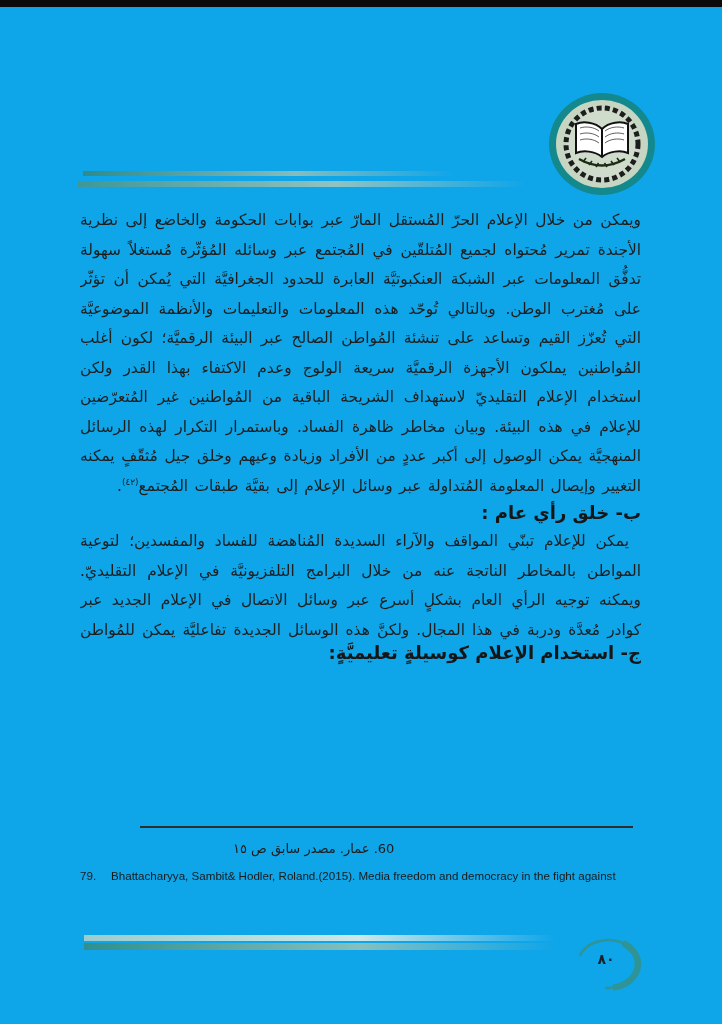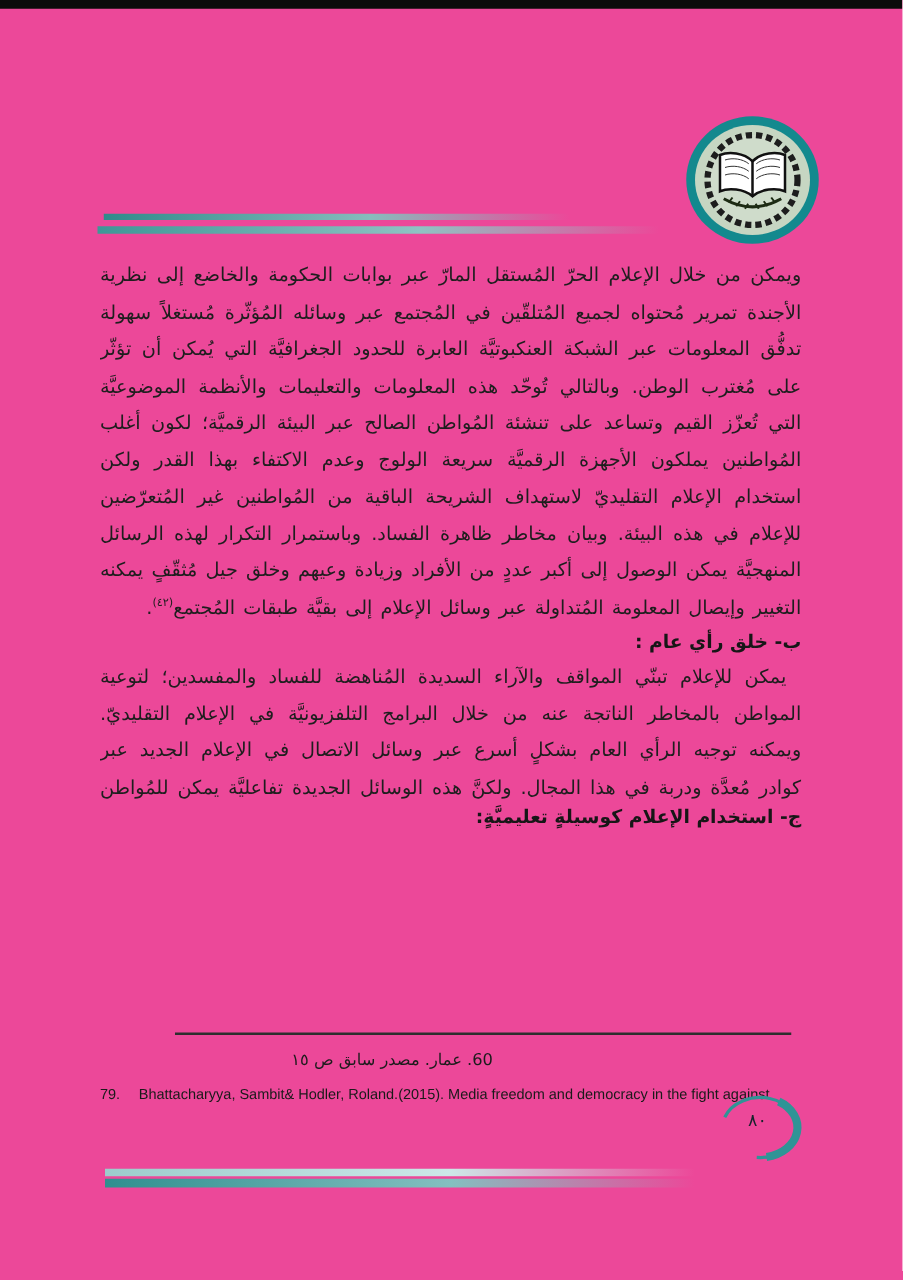--- a/index.html
+++ b/index.html
@@ -1,37 +1,37 @@
 <!DOCTYPE html>
 <html lang="ar"><head>
 <meta charset="utf-8">
 <style>
   html,body{margin:0;padding:0;background:#ffffff;}
   .page{
-    position:relative;width:722px;height:1024px;background:#ec4899;overflow:hidden;
+    position:relative;width:722px;height:1024px;background:#0ea5e9;overflow:hidden;
     font-family:"DejaVu Sans",sans-serif;
   }
   .top-border{position:absolute;left:0;top:0;width:722px;height:7px;background:#0b0b0b;}
   .logo{position:absolute;left:548px;top:92px;width:108px;height:105px;}
   .rule{position:absolute;}
   .hdr-rule-1{left:83px;top:171px;width:388px;height:5px;
     background:linear-gradient(to right,#2f8b8b 0%,#86bcbc 55%,rgba(255,255,255,0) 96%);}
   .hdr-rule-2{left:78px;top:181px;width:468px;height:6px;
     background:linear-gradient(to right,#3f9797 0%,#8fc3c3 55%,rgba(255,255,255,0) 96%);}
   .ar{direction:rtl;unicode-bidi:embed;color:#1e1e1e;}
   .body-block{
     position:absolute;left:80px;width:561px;text-align:justify;
     font-size:15.4px;line-height:29.5px;word-spacing:1.5px;overflow:hidden;
   }
   .para-1{top:206px;max-height:296px;}
   .para-2{top:527px;max-height:119px;text-indent:12px;}
   .para-3{top:662px;max-height:90px;text-indent:12px;}
   .heading{
     position:absolute;left:80px;width:561px;text-align:right;
-    font-size:15px;font-weight:bold;line-height:26px;color:#161616;
+    font-size:18px;font-weight:bold;line-height:26px;color:#161616;
   }
   .heading-b{top:500px;}
   .heading-c{top:640px;}
   sup.ref{font-size:9px;line-height:0;vertical-align:super;}
   .footnote-rule{left:140px;top:826px;width:493px;height:2px;background:#2e2e2e;}
   .footnote-ar{
     position:absolute;right:89px;top:839px;width:400px;text-align:left;
     font-size:13px;line-height:20px;color:#1c1c1c;
   }
   .footnote-en{
@@ -39,21 +39,21 @@
     font-family:"Liberation Sans",sans-serif;font-size:11.6px;line-height:28px;color:#1a1a1a;
   }
   .footnote-en .fn-num{display:inline-block;width:31px;}
   .footnote-en .fn-line2{padding-left:31px;}
   .bottom-rule-wrap{position:absolute;left:84px;top:935px;width:502px;height:15px;}
   .bottom-rule-top{height:6px;
     background:linear-gradient(to right,#9ccccc 0%,#cde8e8 55%,rgba(255,255,255,0) 94%);}
   .bottom-rule-gap{height:2px;background:transparent;}
   .bottom-rule-bottom{height:7px;
     background:linear-gradient(to right,#2f8f8f 0%,#84c0c0 55%,rgba(255,255,255,0) 94%);}
-  .page-badge{position:absolute;left:572px;top:875px;width:76px;height:56px;}
+  .page-badge{position:absolute;left:572px;top:937px;width:76px;height:56px;font-weight:bold;}
   .page-badge .num{
     position:absolute;left:0;top:14px;width:68px;text-align:center;
     font-size:14px;color:#17232b;direction:rtl;
   }
 </style>
 </head>
 <body>
 
 <div class="page">
 

